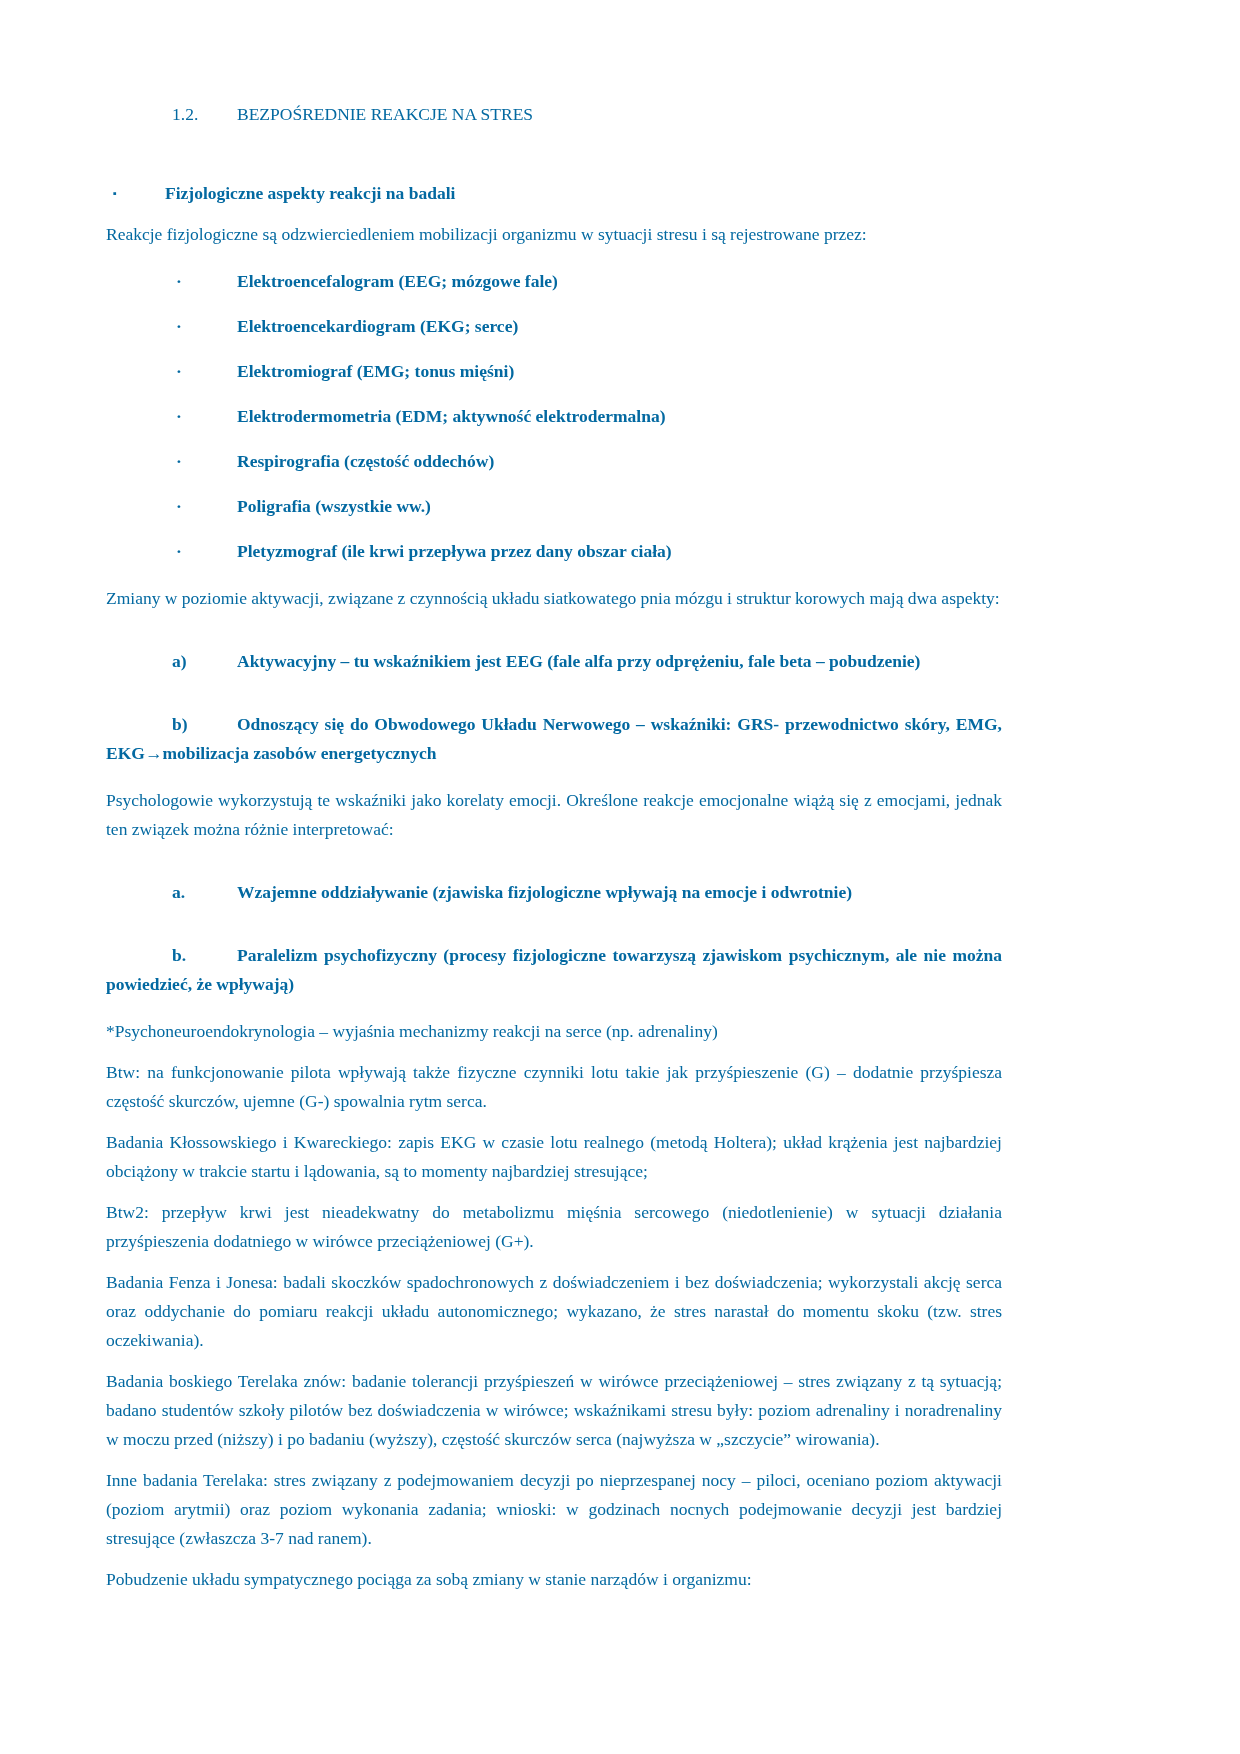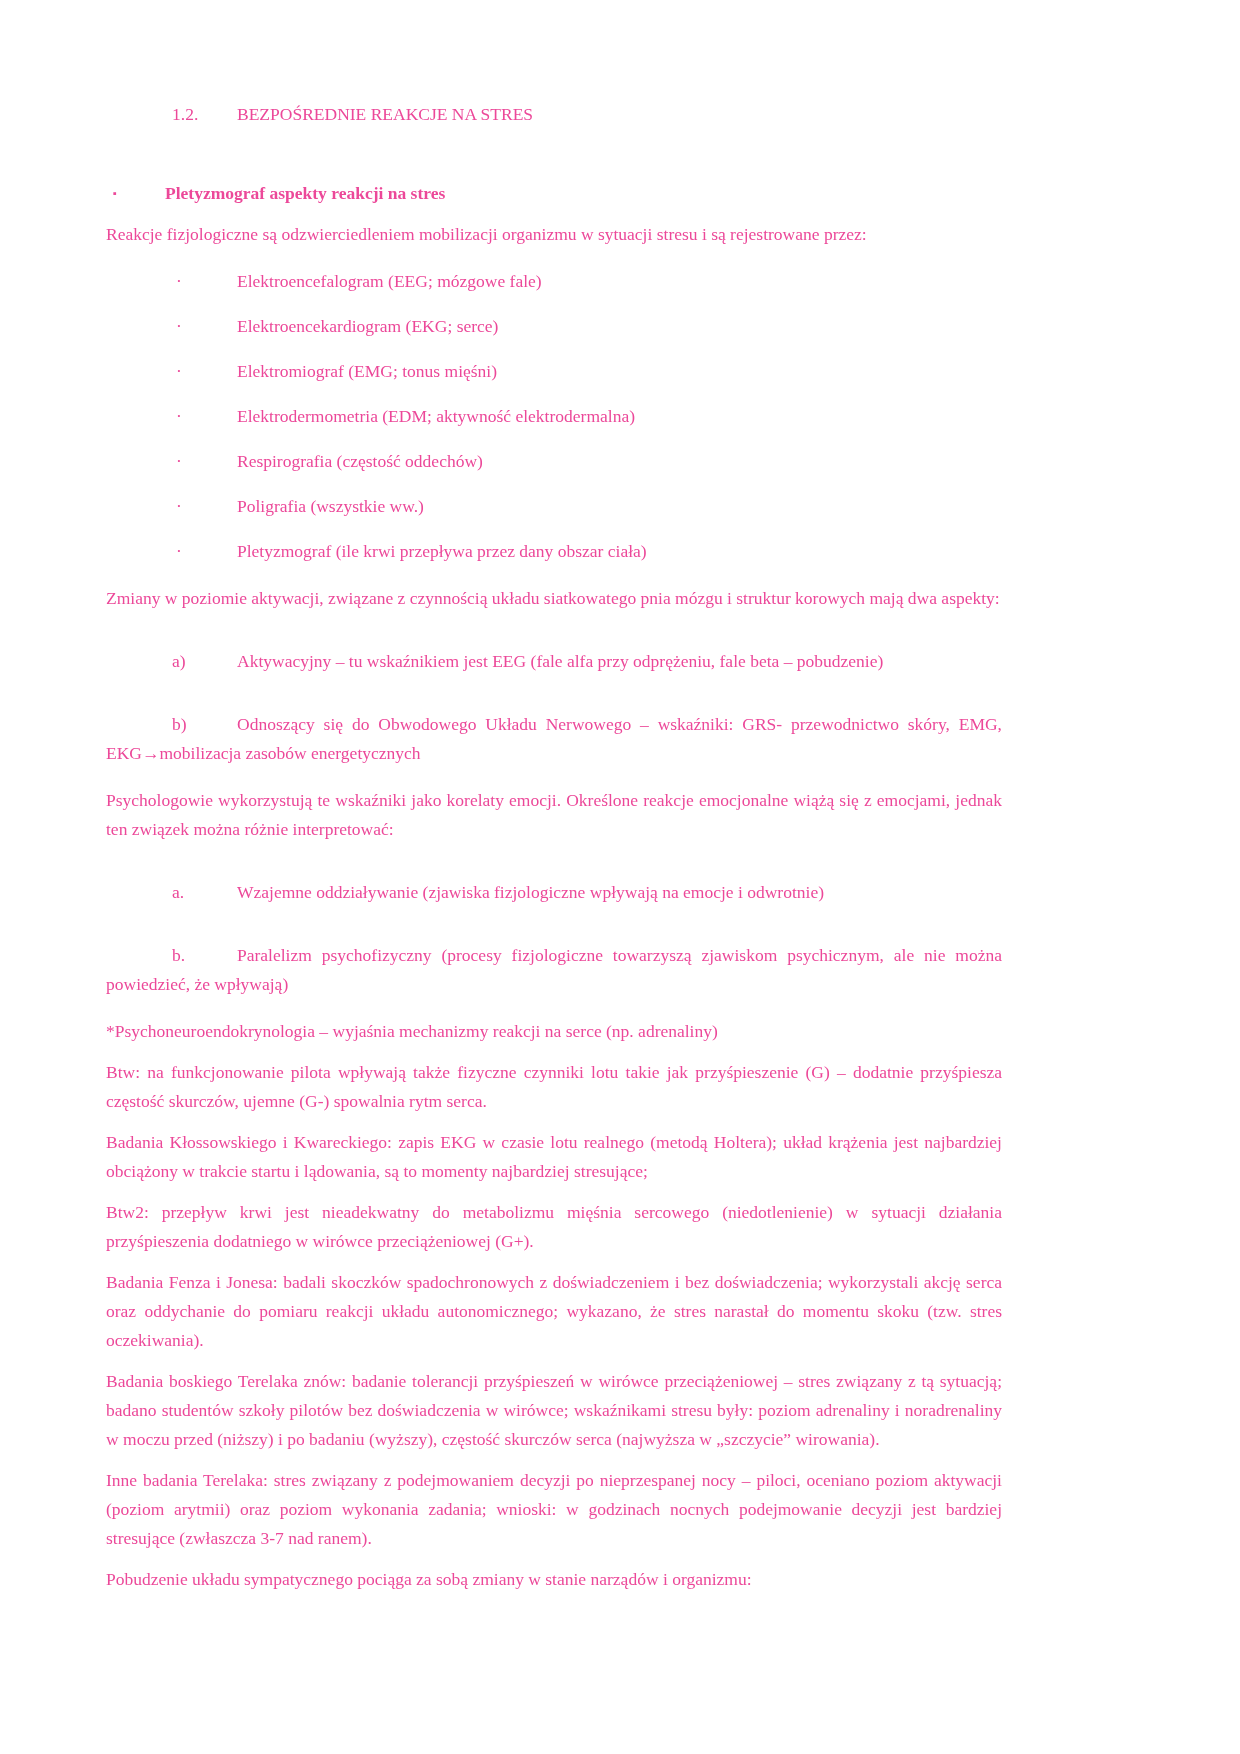--- a/index.html
+++ b/index.html
@@ -3,21 +3,21 @@
 <meta charset="utf-8">
 <style>
   * { margin: 0; padding: 0; box-sizing: border-box; }
   html, body { background: #ffffff; }
   .page {
     position: relative;
     width: 1240px;
     height: 1754px;
     margin: 0 auto;
     background: #ffffff;
-    color: #ec4899;
+    color: #0369a1;
     font-family: "Liberation Serif", "DejaVu Serif", serif;
     font-size: 17.5px;
     line-height: 29px;
     padding: 100px 238px 60px 106px;
     overflow: hidden;
   }
   .heading {
     margin-left: 66px;
     margin-bottom: 0;
     white-space: nowrap;
@@ -58,34 +58,34 @@
     margin-bottom: 14px;
     text-align: justify;
     margin-top: 34px;
   }
   .hang-item.noj { text-align: left; }
   .hang-item .lbl {
     display: inline-block;
     width: 65px;
     text-indent: 0;
   }
-  .list-block { margin-top: 18px; margin-bottom: 18px; }
+  .list-block { margin-top: 18px; margin-bottom: 18px; font-weight: bold; }
   .gap-top { margin-top: 16px; }
 </style>
 </head>
 <body>
 
 <div class="page">
 
   <div class="heading">
     <span class="h-num">1.2.</span><span>BEZPOŚREDNIE REAKCJE NA STRES</span>
   </div>
 
   <div class="section-bullet">
-    <span class="sq">▪</span><span>Pletyzmograf aspekty reakcji na stres</span>
+    <span class="sq">▪</span><span>Fizjologiczne aspekty reakcji na badali</span>
   </div>
 
   <p class="para noj">Reakcje fizjologiczne są odzwierciedleniem mobilizacji organizmu w sytuacji stresu i są rejestrowane przez:</p>
 
   <div class="list-block">
     <div class="dot-item"><span class="dot">·</span><span>Elektroencefalogram (EEG; mózgowe fale)</span></div>
     <div class="dot-item"><span class="dot">·</span><span>Elektroencekardiogram (EKG; serce)</span></div>
     <div class="dot-item"><span class="dot">·</span><span>Elektromiograf (EMG; tonus mięśni)</span></div>
     <div class="dot-item"><span class="dot">·</span><span>Elektrodermometria (EDM; aktywność elektrodermalna)</span></div>
     <div class="dot-item"><span class="dot">·</span><span>Respirografia (częstość oddechów)</span></div>

